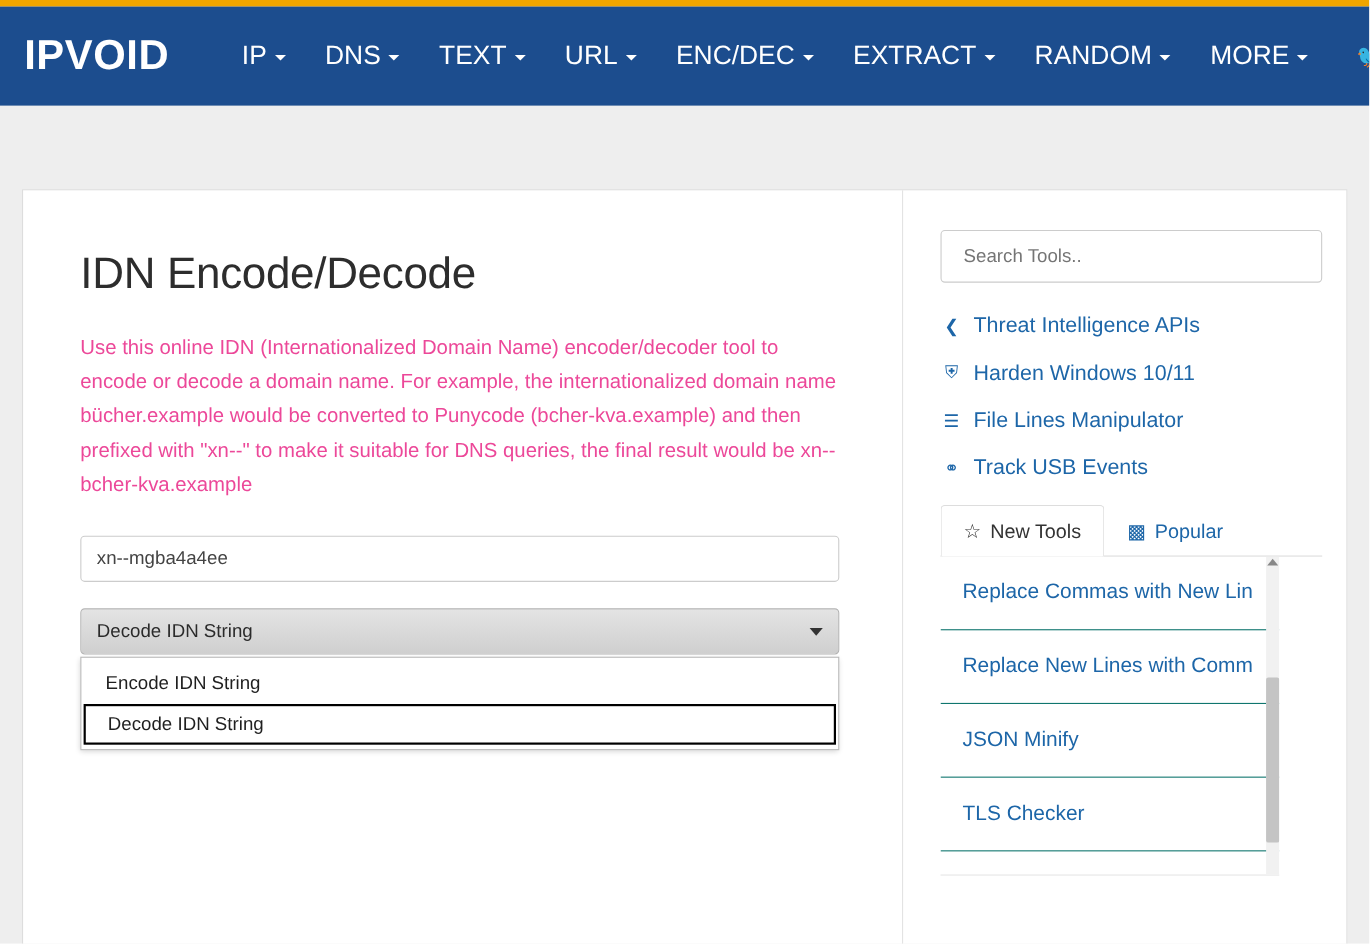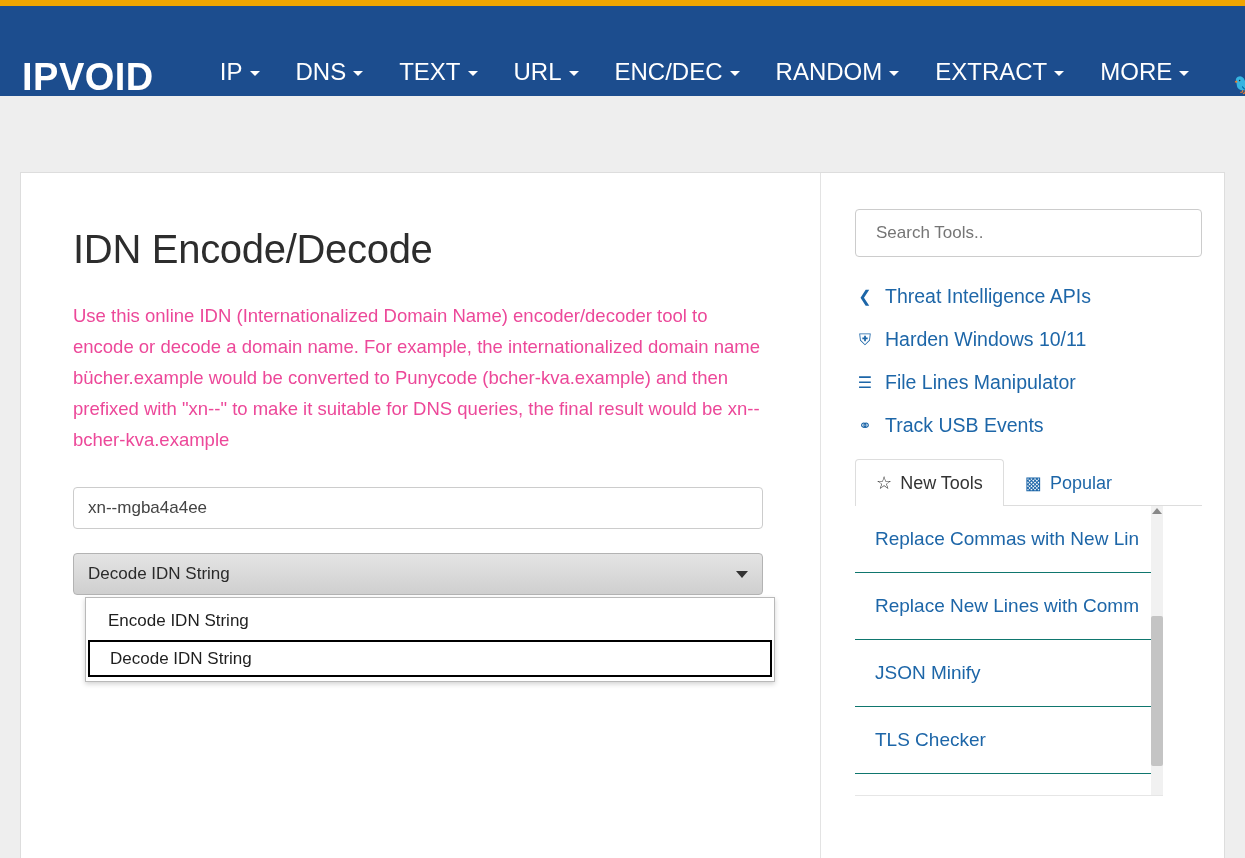--- a/index.html
+++ b/index.html
@@ -23,21 +23,21 @@
     height: 6px;
     background: #f0a500;
     width: 100%;
   }
 
   
   .navbar {
     height: 90px;
     background: #1c4d8e;
     display: flex;
-    align-items: flex-end;
+    align-items: center;
     padding: 0 22px;
     color: #ffffff;
   }
   .brand {
     font-size: 38px;
     font-weight: bold;
     letter-spacing: 0.5px;
     color: #ffffff;
     margin-right: 48px;
     line-height: 1;
@@ -145,21 +145,21 @@
   .select-button .label { flex: 1; }
   .select-arrow {
     width: 0; height: 0;
     border-left: 6px solid transparent;
     border-right: 6px solid transparent;
     border-top: 7px solid #333333;
   }
   .select-list {
     position: absolute;
     top: 44px;
-    left: 12px;
+    left: 0;
     width: 690px;
     background: #ffffff;
     border: 1px solid #b9b9b9;
     box-shadow: 0 2px 5px rgba(0,0,0,0.18);
     padding: 4px 0;
     z-index: 20;
   }
   .select-option {
     font-size: 17px;
     color: #1f1f1f;
@@ -294,25 +294,25 @@
       </div>
       <div class="nav-item">
         <span>URL</span>
         <span class="caret"></span>
       </div>
       <div class="nav-item">
         <span>ENC/DEC</span>
         <span class="caret"></span>
       </div>
       <div class="nav-item">
+        <span>EXTRACT</span>
+        <span class="caret"></span>
+      </div>
+      <div class="nav-item">
         <span>RANDOM</span>
-        <span class="caret"></span>
-      </div>
-      <div class="nav-item">
-        <span>EXTRACT</span>
         <span class="caret"></span>
       </div>
       <div class="nav-item">
         <span>MORE</span>
         <span class="caret"></span>
       </div>
     </div>
     <div class="nav-social">
       <span>🐦</span>
       <span>f</span>

